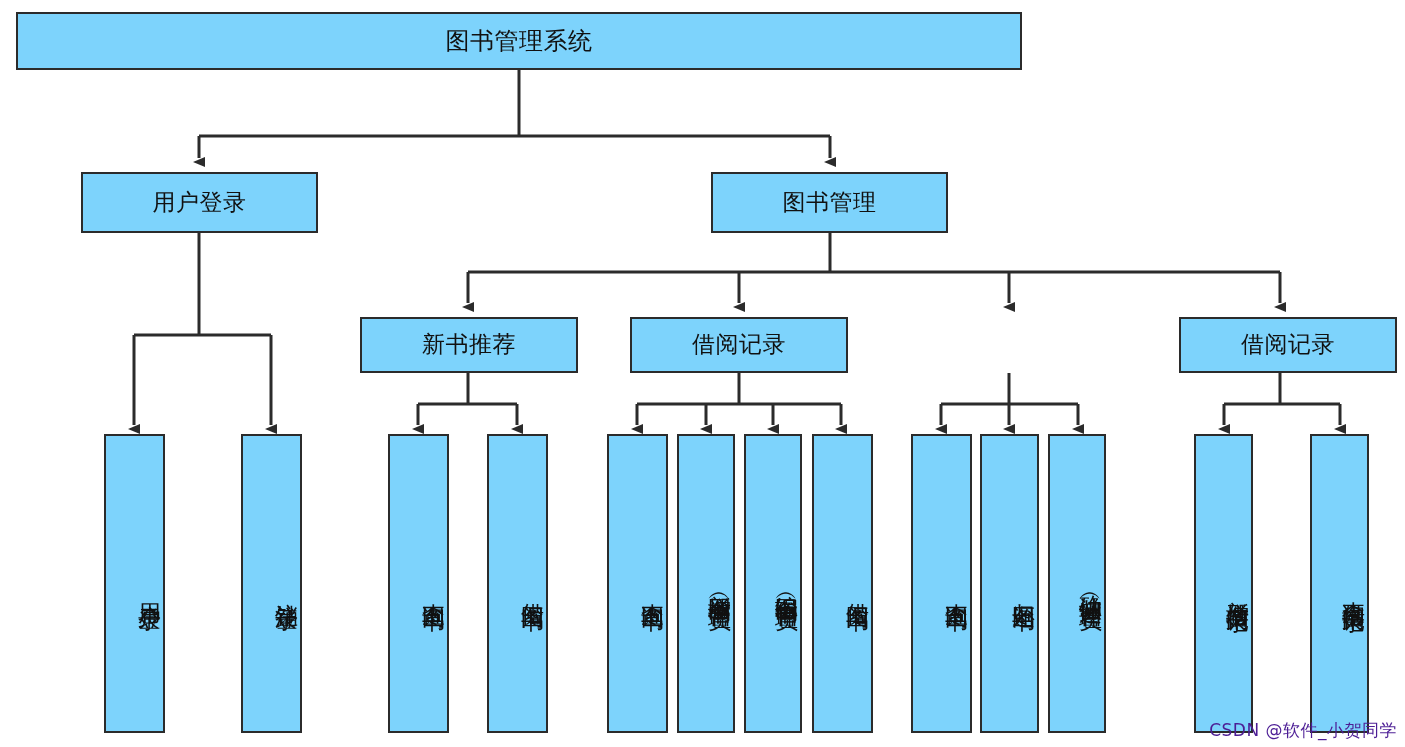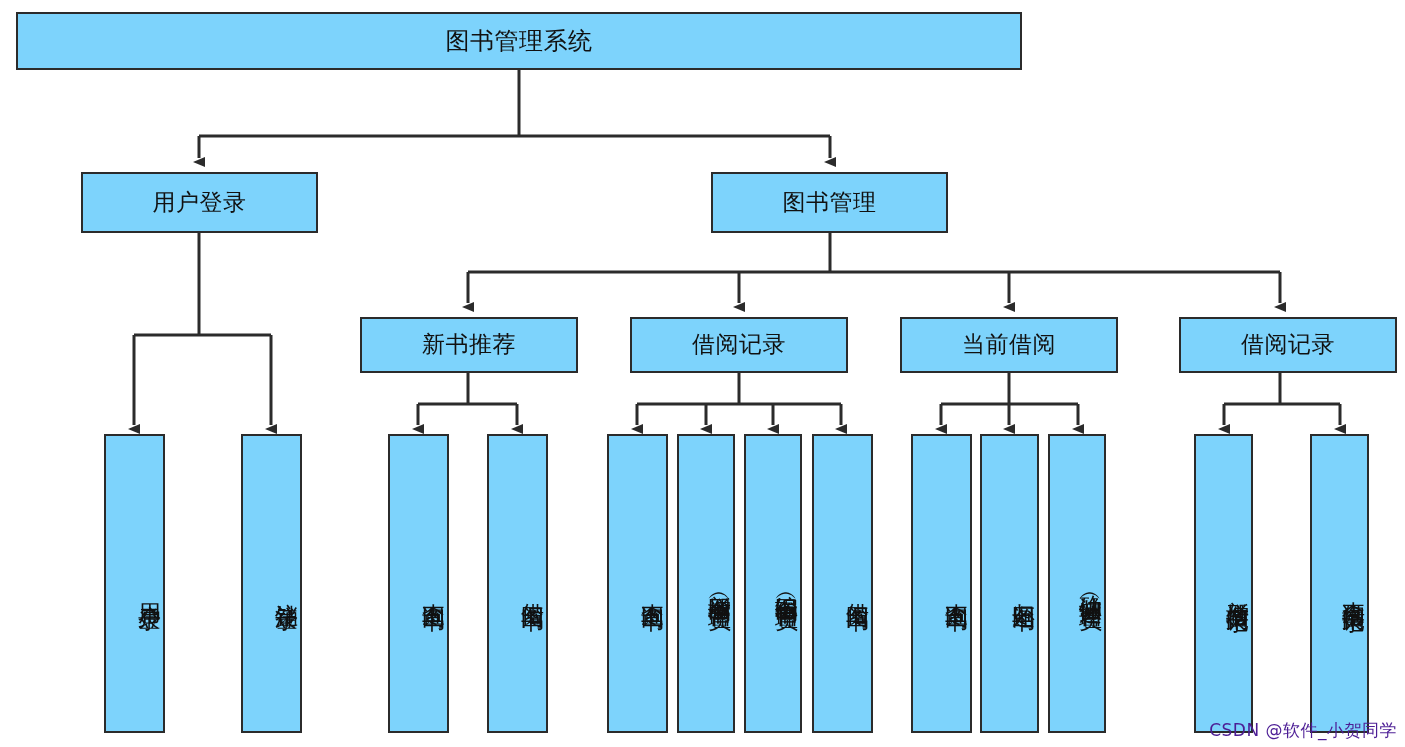--- a/index.html
+++ b/index.html
@@ -140,23 +140,20 @@
   </div>
 
   <div class="node horizontal" style="left:360px; top:317px; width:218px; height:56px;">
     <span>新书推荐</span>
   </div>
 
   <div class="node horizontal" style="left:630px; top:317px; width:218px; height:56px;">
     <span>借阅记录</span>
   </div>
 
-  <div class="node horizontal" style="left:900px; top:317px; width:218px; height:56px;">
-    <span>当前借阅</span>
-  </div>
 
   <div class="node horizontal" style="left:1170px; top:317px; width:218px; height:56px;margin-left:9px;">
     <span>借阅记录</span>
   </div>
 
   <div class="node vertical" style="left:104px; top:434px; width:61px; height:299px;">
     <span class="vlabel">用户登录</span>
   </div>
   <div class="node vertical" style="left:241px; top:434px; width:61px; height:299px;">
     <span class="vlabel">注销登录</span>

